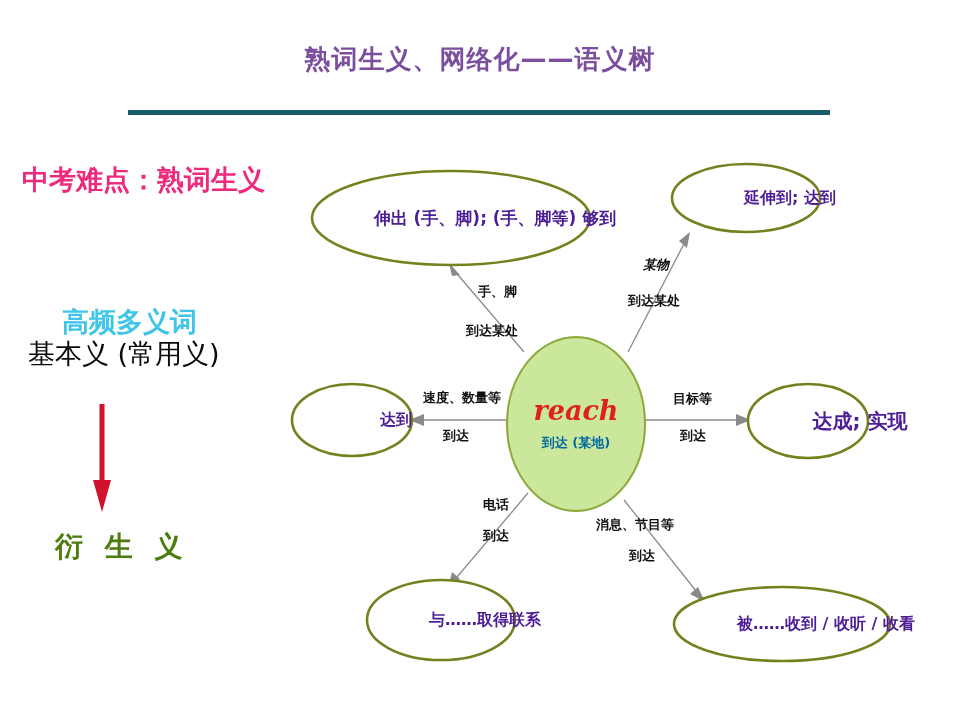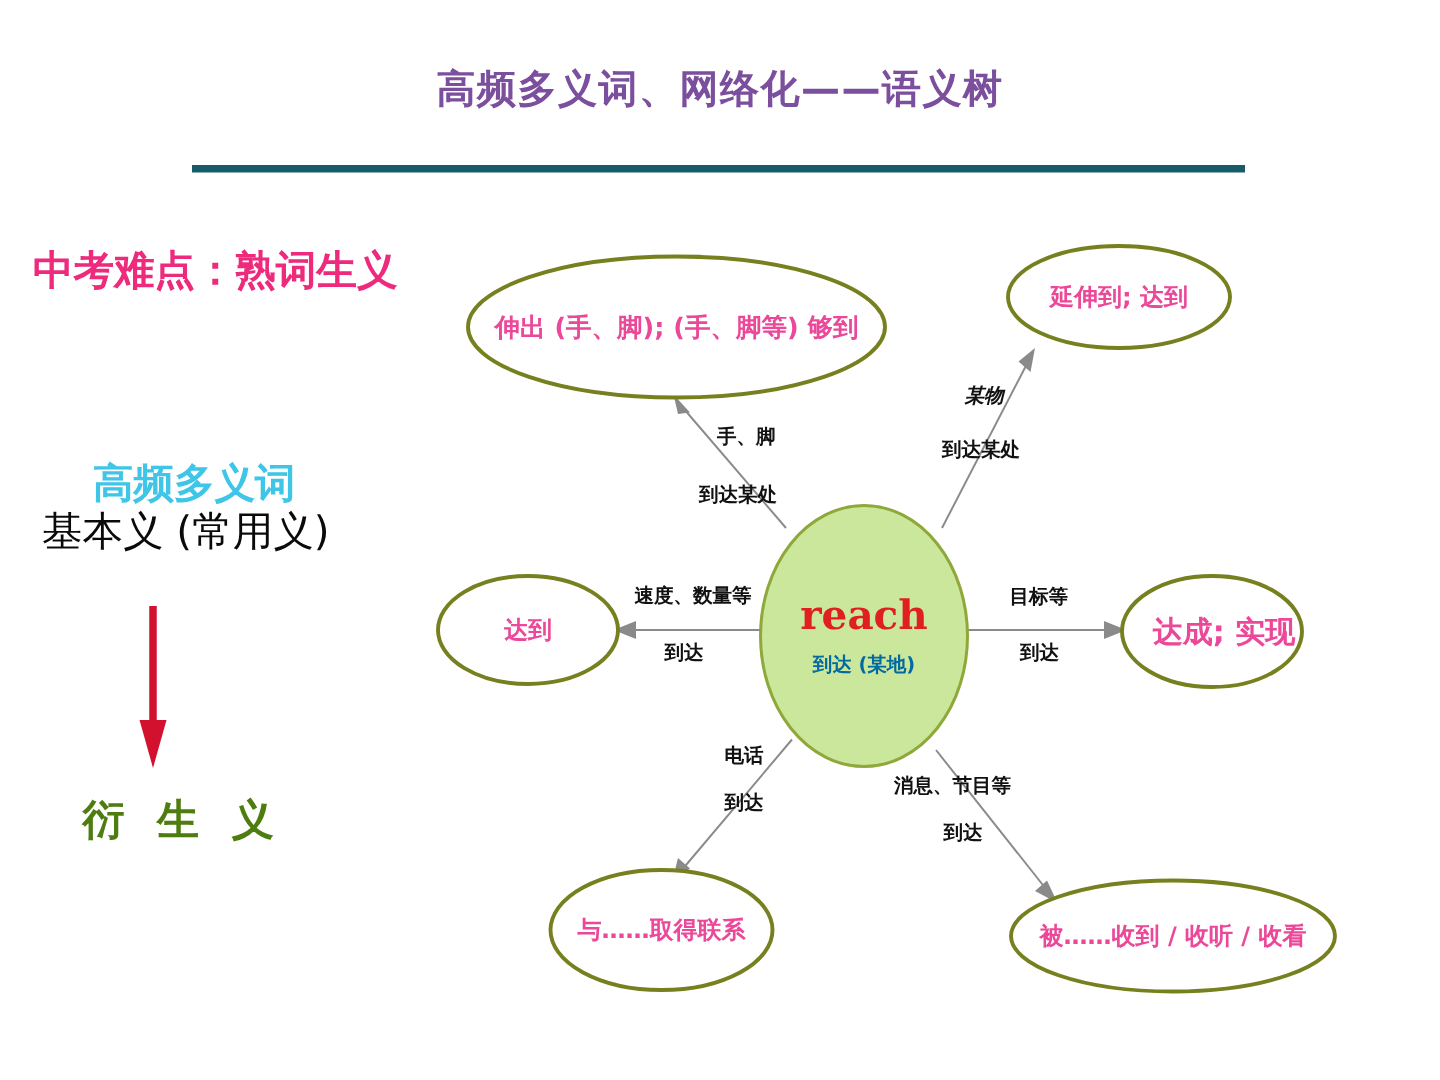--- a/index.html
+++ b/index.html
@@ -98,42 +98,44 @@
     width: 960px;
     height: 720px;
   }
 
   .node-text {
     position: absolute;
     display: flex;
     align-items: center;
     justify-content: center;
     text-align: center;
-    color: #ec4899;
+    color: #4c1d95;
     font-weight: bold;
     font-family: "DejaVu Sans", "Liberation Sans", sans-serif;
     white-space: nowrap;
     pointer-events: none;
+    margin-left: 44px;
   }
 
   .center-text {
     position: absolute;
     display: flex;
     flex-direction: column;
     align-items: center;
     justify-content: center;
     text-align: center;
     pointer-events: none;
   }
   .center-en {
     color: #E02020;
     font-weight: bold;
     font-size: 27px;
     font-family: "DejaVu Serif", "Liberation Serif", serif;
     line-height: 1.1;
+    font-style: italic;
   }
   .center-zh {
     color: #0369a1;
     font-weight: bold;
     font-size: 13px;
     margin-top: 8px;
     font-family: "DejaVu Sans", "Liberation Sans", sans-serif;
   }
 
   .edge-label {
@@ -145,21 +147,21 @@
     white-space: nowrap;
     font-family: "DejaVu Sans", "Liberation Sans", sans-serif;
     pointer-events: none;
   }
 </style>
 </head>
 <body>
 
 <div id="stage">
 
-  <div class="page-title">高频多义词、网络化——语义树</div>
+  <div class="page-title">熟词生义、网络化——语义树</div>
   <div class="title-rule"></div>
 
   <div class="left-label label-difficulty">中考难点：熟词生义</div>
   <div class="left-label label-highfreq">高频多义词</div>
   <div class="left-label label-basic">基本义 (常用义)</div>
 
   <svg class="down-arrow" viewBox="0 0 40 110">
     <line x1="20" y1="0" x2="20" y2="84" stroke="#D1112E" stroke-width="5"></line>
     <polygon points="20,108 11,76 29,76" fill="#D1112E"></polygon>
   </svg>

